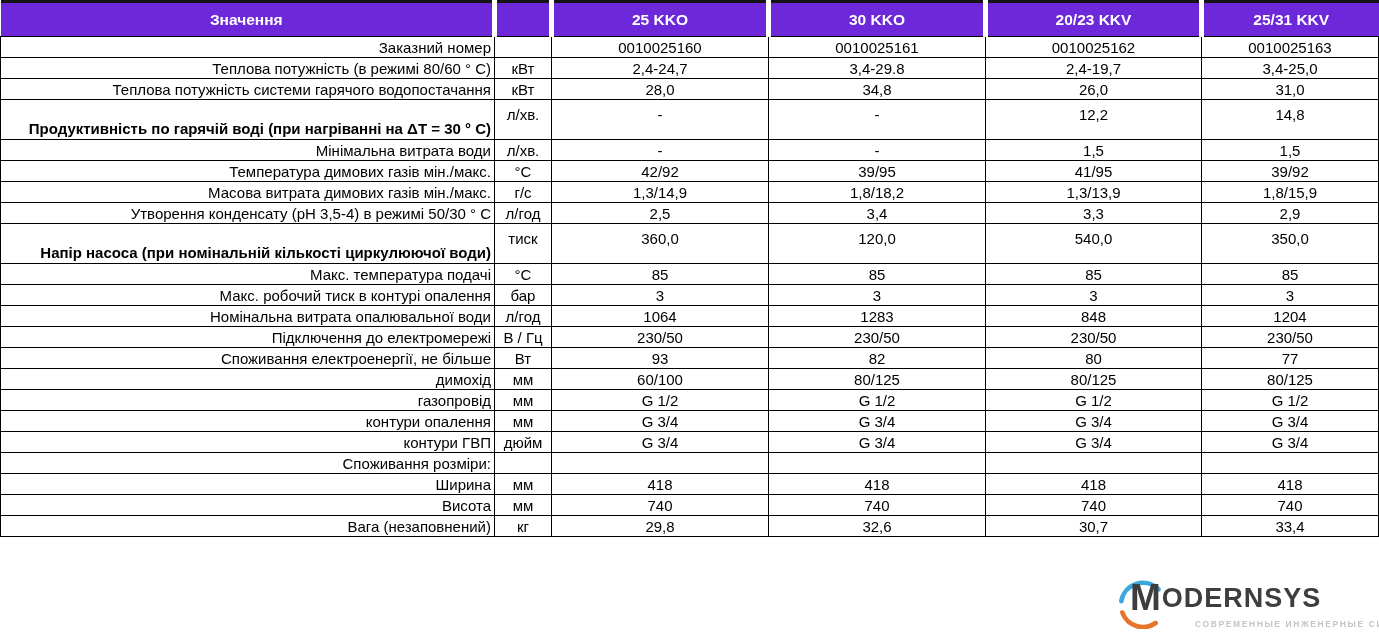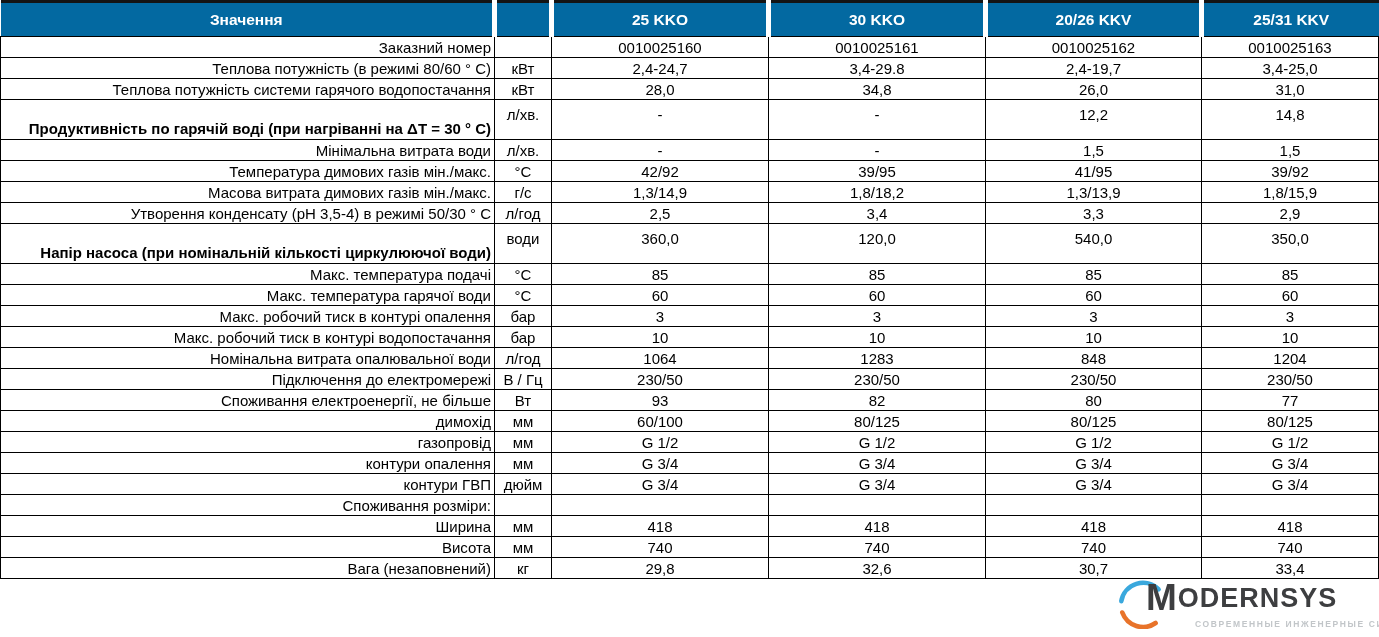--- a/index.html
+++ b/index.html
@@ -9,21 +9,21 @@
     font-family:"Liberation Sans","DejaVu Sans",sans-serif;
   }
   .table-wrap{position:absolute;top:0;left:0;width:1379px;z-index:1;}
   table{border-collapse:collapse;table-layout:fixed;width:1378px;background:transparent;}
   col.c-label{width:494px;}
   col.c-unit{width:57px;}
   col.c-m1,col.c-m2{width:217px;}
   col.c-m3{width:216px;}
   col.c-m4{width:177px;}
   thead th{
-    background:#0369a1;color:#ffffff;
+    background:#6d28d9;color:#ffffff;
     font-size:15.5px;font-weight:bold;text-align:center;
     height:33px;padding:0;
     border-top:3px solid #141414;
     border-bottom:1px solid #000;
   }
   thead th:not(:last-child){border-right:5px solid #ffffff;}
   tbody td{
     border:1px solid #000000;
     height:20px;
     font-size:15px;color:#000;
@@ -40,21 +40,21 @@
 
   
   .watermark{
     position:absolute;right:-6px;bottom:0px;
     width:268px;height:64px;z-index:0;
   }
   .wm-circle{position:absolute;left:0;top:4px;}
   .wm-text{
     position:absolute;left:13px;top:10px;
     font-weight:bold;color:#3d3e40;letter-spacing:1px;
-    font-size:27px;line-height:30px;white-space:nowrap;margin-left:16px;
+    font-size:27px;line-height:30px;white-space:nowrap;
   }
   .wm-text .wm-m{font-size:37px;line-height:30px;vertical-align:-3px;}
   .wm-tagline{
     position:absolute;left:78px;top:46px;
     font-size:8.5px;letter-spacing:1.6px;color:#c2c6c9;
     font-weight:bold;white-space:nowrap;
   }
 </style>
 </head>
 <body>
@@ -77,21 +77,21 @@
         <col class="c-m2">
         <col class="c-m3">
         <col class="c-m4">
     </colgroup>
     <thead>
       <tr>
         <th>Значення</th>
         <th></th>
       <th>25 KKO</th>
           <th>30 KKO</th>
-          <th>20/26 KKV</th>
+          <th>20/23 KKV</th>
           <th>25/31 KKV</th>
         </tr>
     </thead>
     <tbody>
         <tr>
           <td class="label">Заказний номер</td>
           <td class="unit"></td>
           <td class="val">0010025160</td>
           <td class="val">0010025161</td>
           <td class="val">0010025162</td>
@@ -148,57 +148,41 @@
         <tr>
           <td class="label">Утворення конденсату (рН 3,5-4) в режимі 50/30 ° С</td>
           <td class="unit">л/год</td>
           <td class="val">2,5</td>
           <td class="val">3,4</td>
           <td class="val">3,3</td>
           <td class="val">2,9</td>
         </tr>
         <tr class="tall">
           <td class="label">Напір насоса (при номінальній кількості циркулюючої води)</td>
-          <td class="unit">води</td>
+          <td class="unit">тиск</td>
           <td class="val">360,0</td>
           <td class="val">120,0</td>
           <td class="val">540,0</td>
           <td class="val">350,0</td>
         </tr>
         <tr>
           <td class="label">Макс. температура подачі</td>
           <td class="unit">°С</td>
           <td class="val">85</td>
           <td class="val">85</td>
           <td class="val">85</td>
           <td class="val">85</td>
         </tr>
         <tr>
-          <td class="label">Макс. температура гарячої води</td>
-          <td class="unit">°С</td>
-          <td class="val">60</td>
-          <td class="val">60</td>
-          <td class="val">60</td>
-          <td class="val">60</td>
-        </tr>
-        <tr>
           <td class="label">Макс. робочий тиск в контурі опалення</td>
           <td class="unit">бар</td>
           <td class="val">3</td>
           <td class="val">3</td>
           <td class="val">3</td>
           <td class="val">3</td>
-        </tr>
-        <tr>
-          <td class="label">Макс. робочий тиск в контурі водопостачання</td>
-          <td class="unit">бар</td>
-          <td class="val">10</td>
-          <td class="val">10</td>
-          <td class="val">10</td>
-          <td class="val">10</td>
         </tr>
         <tr>
           <td class="label">Номінальна витрата опалювальної води</td>
           <td class="unit">л/год</td>
           <td class="val">1064</td>
           <td class="val">1283</td>
           <td class="val">848</td>
           <td class="val">1204</td>
         </tr>
         <tr>

